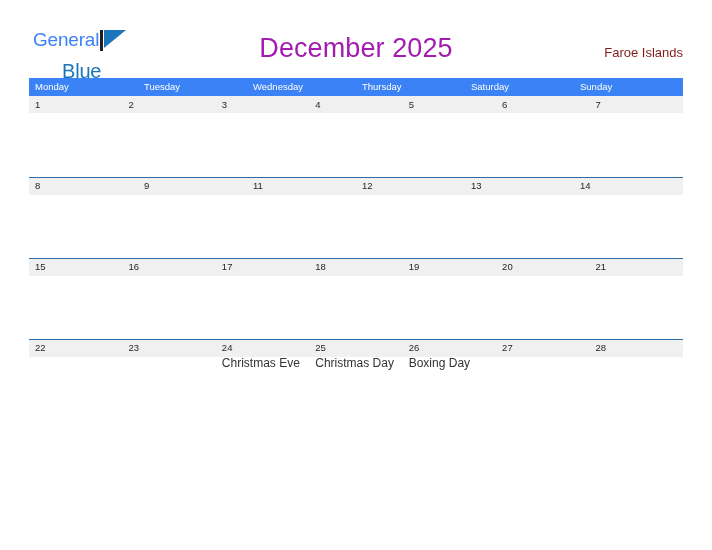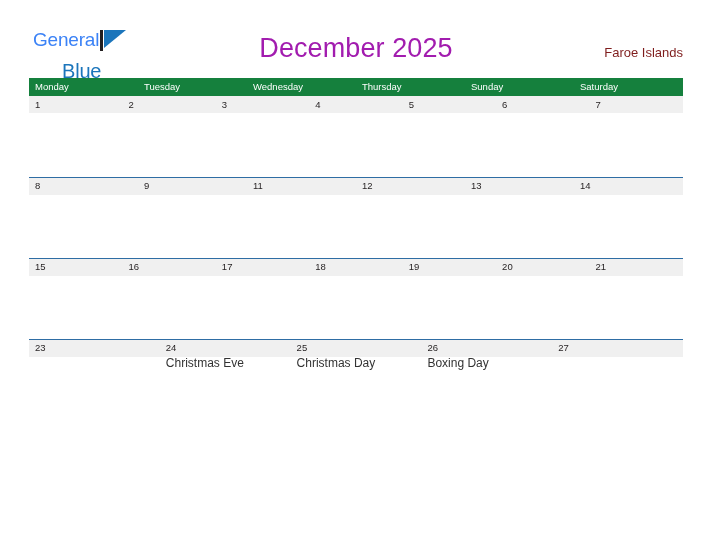--- a/index.html
+++ b/index.html
@@ -91,21 +91,21 @@
   
   .calendar {
     position: absolute;
     left: 29px;
     top: 78px;
     width: 654px;
   }
 
   .weekday-row {
     display: flex;
-    background: #15803d;
+    background: #3b82f6;
     height: 18px;
   }
   .weekday {
     flex: 1 1 0;
     font-size: 9.5px;
     color: #ffffff;
     line-height: 18px;
     padding-left: 6px;
     box-sizing: border-box;
     overflow: hidden;
@@ -188,22 +188,22 @@
     <div class="region">Faroe Islands</div>
   </div>
 
   <div class="calendar">
 
     <div class="weekday-row">
       <div class="weekday">Monday</div>
       <div class="weekday">Tuesday</div>
       <div class="weekday">Wednesday</div>
       <div class="weekday">Thursday</div>
+      <div class="weekday">Saturday</div>
       <div class="weekday">Sunday</div>
-      <div class="weekday">Saturday</div>
     </div>
 
     <div class="week-row">
       <div class="day-band"></div>
       <div class="day-cells">
         <div class="day-cell">
           <span class="day-num">1</span>
           <span class="holiday"></span>
         </div>
         <div class="day-cell">
@@ -294,37 +294,45 @@
           <span class="day-num">21</span>
           <span class="holiday"></span>
         </div>
       </div>
     </div>
 
     <div class="week-row">
       <div class="day-band"></div>
       <div class="day-cells">
         <div class="day-cell">
+          <span class="day-num">22</span>
+          <span class="holiday"></span>
+        </div>
+        <div class="day-cell">
           <span class="day-num">23</span>
           <span class="holiday"></span>
         </div>
         <div class="day-cell">
           <span class="day-num">24</span>
           <span class="holiday">Christmas Eve</span>
         </div>
         <div class="day-cell">
           <span class="day-num">25</span>
           <span class="holiday">Christmas Day</span>
         </div>
         <div class="day-cell">
           <span class="day-num">26</span>
           <span class="holiday">Boxing Day</span>
         </div>
         <div class="day-cell">
           <span class="day-num">27</span>
           <span class="holiday"></span>
         </div>
+        <div class="day-cell">
+          <span class="day-num">28</span>
+          <span class="holiday"></span>
+        </div>
       </div>
     </div>
 
 
   </div>
 </div>
 
 </body></html>

